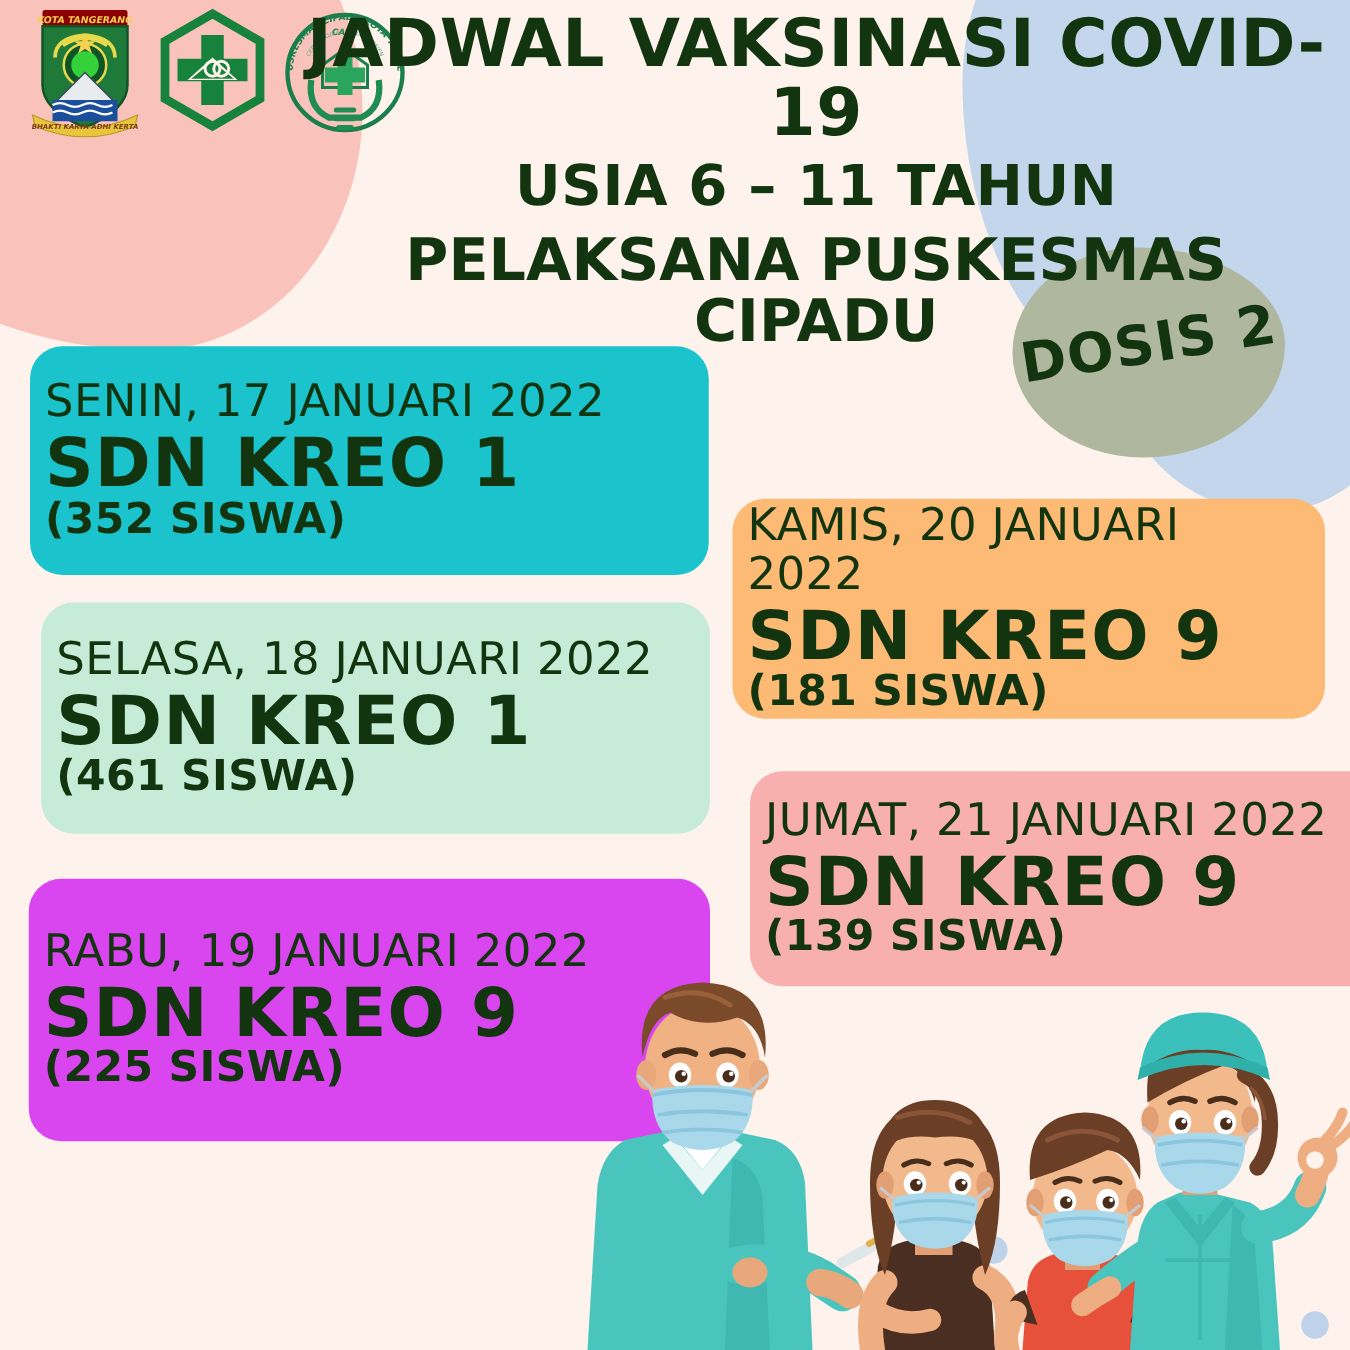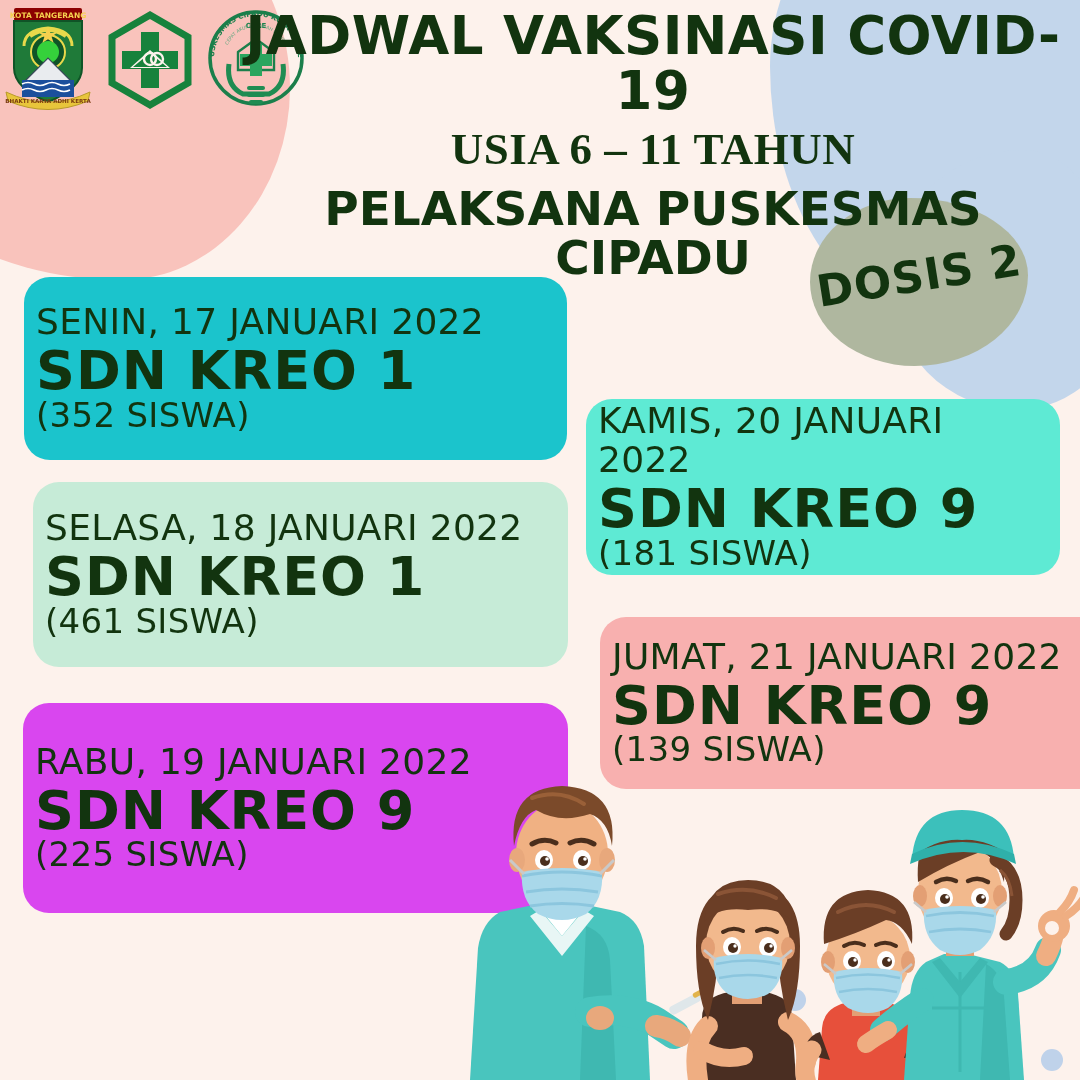--- a/index.html
+++ b/index.html
@@ -35,45 +35,46 @@
   .blob-blue-tr2 {
     right: -40px; top: 150px;
     width: 230px; height: 260px;
     background: #C3D6EB;
     border-radius: 58% 42% 45% 55% / 50% 60% 40% 50%;
   }
 
   
   .logos {
     position: absolute;
-    left: 0; top: 6px;
+    left: 20px; top: 6px;
     display: flex;
-    align-items: flex-end;
+    align-items: flex-start;
     gap: 4px;
     z-index: 6;
+    font-style: italic;
   }
   .logo { position: relative; }
   .logo-tangerang { width: 96px; height: 104px; }
   .logo-hexcross  { width: 100px; height: 100px; }
   .logo-puskesmas { width: 104px; height: 104px; }
 
   
   .title-block {
     position: absolute;
     left: 238px; top: 8px;
     width: 830px;
     z-index: 7;
     text-align: center;
     color: #12340F;
     font-weight: 900;
     letter-spacing: 0.5px;
     line-height: 1.04;
   }
   .title-line1 { font-size: 53px; }
-  .title-line2 { font-size: 45px; margin-top: 8px; font-family: Liberation Serif, serif; }
+  .title-line2 { font-size: 45px; margin-top: 8px; }
   .title-line3 { font-size: 47px; margin-top: 12px; letter-spacing: 0px; }
 
   
   .dosis-badge {
     position: absolute;
     left: 810px; top: 198px;
     width: 218px; height: 168px;
     z-index: 5;
   }
   .dosis-shape {
@@ -114,21 +115,21 @@
   }
   .card .c-school {
     font-size: 54px;
     font-weight: 700;
     letter-spacing: 1px;
     line-height: 1.05;
     margin-top: 1px;
   }
   .card .c-count {
     font-size: 34px;
-    font-weight: 400;
+    font-weight: 700;
     letter-spacing: 0.3px;
     line-height: 1.05;
     margin-top: -2px;
   }
 
   #card-0 { left: 24px;  top: 277px; width: 543px; height: 183px; }
   #card-1 { left: 33px;  top: 482px; width: 535px; height: 185px; }
   #card-2 { left: 23px;  top: 703px; width: 545px; height: 210px; }
   #card-3 { left: 586px; top: 399px; width: 474px; height: 176px; }
   #card-4 { left: 600px; top: 617px; width: 543px; height: 172px; }
@@ -236,21 +237,21 @@
     <div class="c-school">SDN KREO 1</div>
     <div class="c-count">(461 SISWA)</div>
   </div>
 
   <div class="card" id="card-2" style="background: #d946ef;">
     <div class="c-date">RABU, 19 JANUARI 2022</div>
     <div class="c-school">SDN KREO 9</div>
     <div class="c-count">(225 SISWA)</div>
   </div>
 
-  <div class="card" id="card-3" style="background: #5eead4;">
+  <div class="card" id="card-3" style="background: #fdba74;">
     <div class="c-date">KAMIS, 20 JANUARI 2022</div>
     <div class="c-school">SDN KREO 9</div>
     <div class="c-count">(181 SISWA)</div>
   </div>
 
   <div class="card" id="card-4" style="background: rgb(248, 176, 175);">
     <div class="c-date">JUMAT, 21 JANUARI 2022</div>
     <div class="c-school">SDN KREO 9</div>
     <div class="c-count">(139 SISWA)</div>
   </div>

